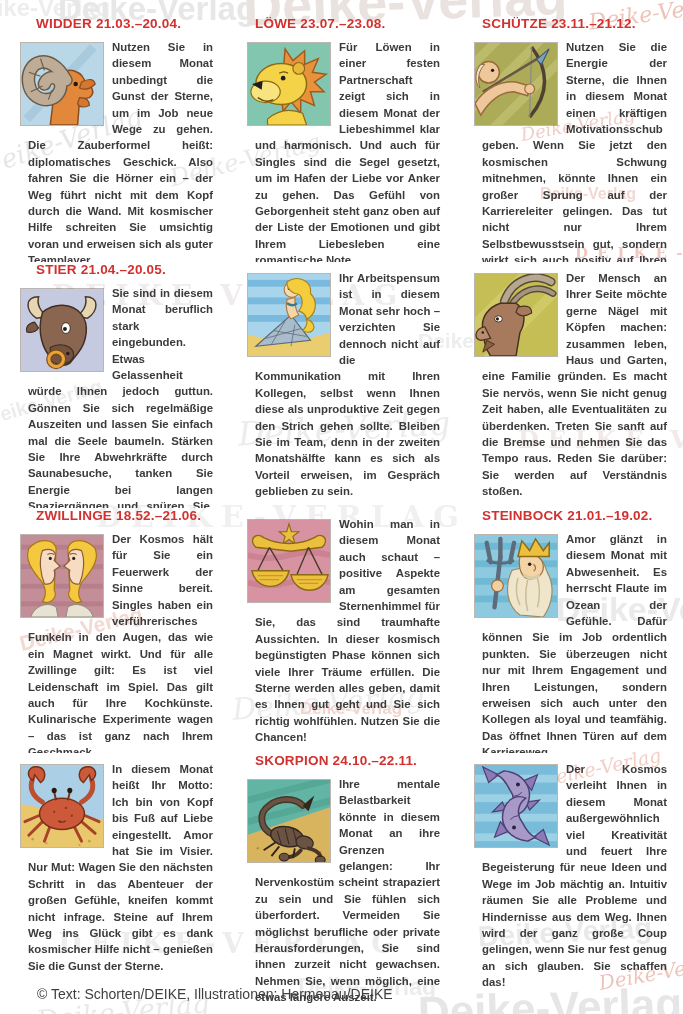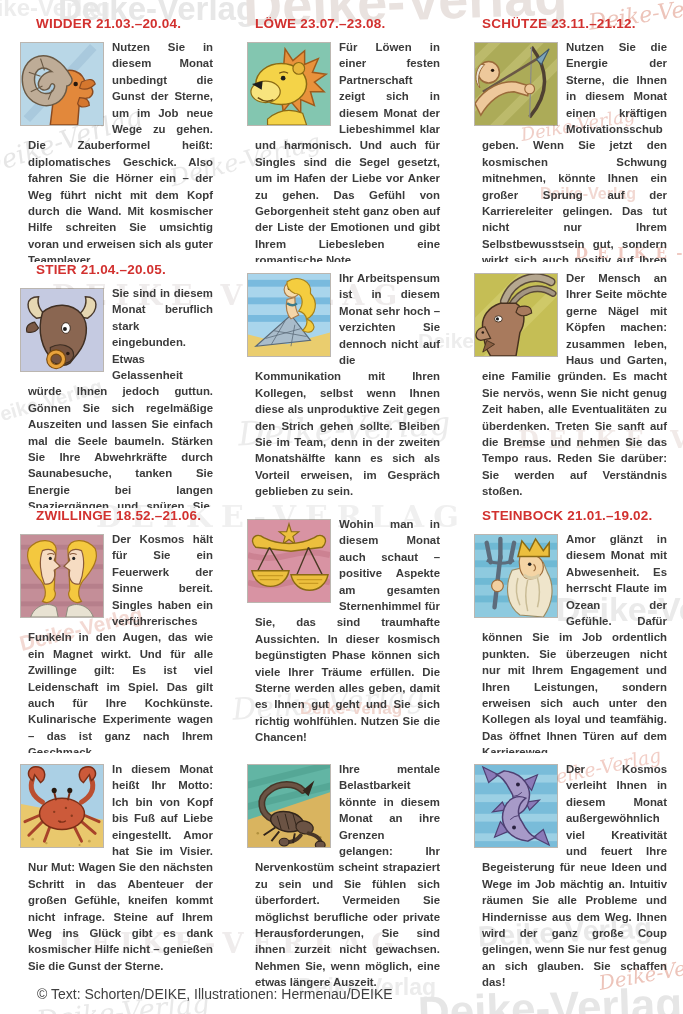--- a/index.html
+++ b/index.html
@@ -286,20 +286,21 @@
             <circle cx="34" cy="26" r="2.6" fill="#26180e"></circle>
               <circle cx="50" cy="26" r="2.6" fill="#26180e"></circle>
             <path d="M38 57 q4 3 8 0" stroke="#7a2e16" stroke-width="1.3" fill="none"></path>
           </svg>
         </span>
         <p class="sign-text">In diesem Monat heißt Ihr Motto: Ich bin von Kopf bis Fuß auf Liebe eingestellt. Amor hat Sie im Visier. Nur Mut: Wagen Sie den nächsten Schritt in das Abenteuer der großen Gefühle, kneifen kommt nicht infrage. Steine auf Ihrem Weg ins Glück gibt es dank kosmischer Hilfe nicht – genießen Sie die Gunst der Sterne.</p>
       </div>
     </section>
 
     <section class="cell">
+      <h2 class="sign-heading"><span class="sign-name">SKORPION</span><span class="sign-dates">24.10.–22.11.</span></h2>
       <div class="sign-body">
         <span class="illu">
           <svg viewBox="0 0 84 84" xmlns="http://www.w3.org/2000/svg">
             <rect width="84" height="84" fill="#62b5a4"></rect>
             <path d="M-6 22 L90 -2 M-6 44 L90 20" stroke="#55a796" stroke-width="7" fill="none"></path>
             <path d="M0 56 L84 28 L84 84 L0 84 Z" fill="#d9b45f"></path>
             <circle cx="10" cy="70" r="1.3" fill="#b2913e"></circle>
               <circle cx="74" cy="74" r="1.3" fill="#b2913e"></circle>
             <path d="M26 56 C12 50 10 34 22 26 C32 18 48 18 56 26" fill="none" stroke="#473628" stroke-width="7" stroke-linecap="round"></path>
             <path d="M26 56 C12 50 10 34 22 26 C32 18 48 18 56 26" fill="none" stroke="#6b5344" stroke-width="4" stroke-linecap="round"></path>

